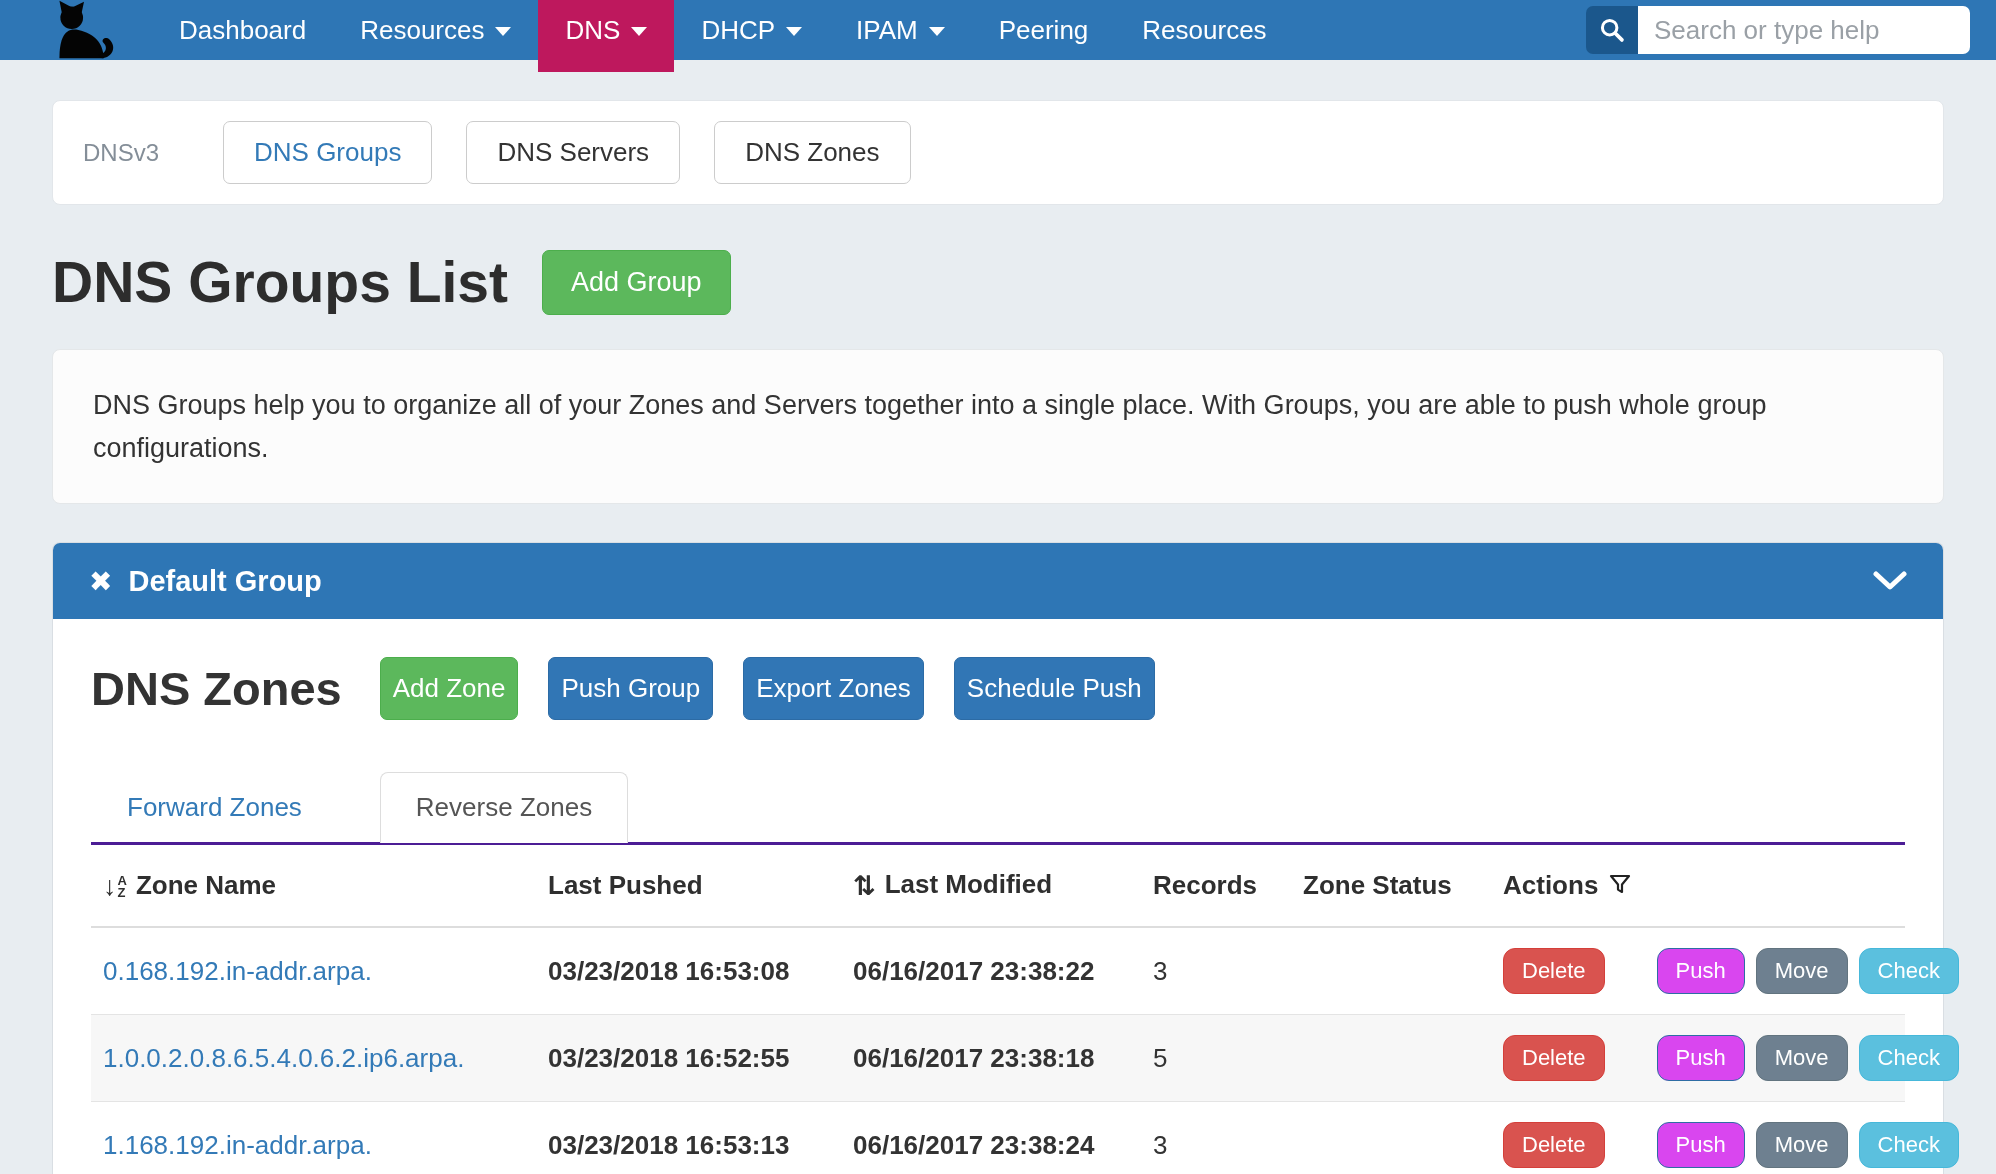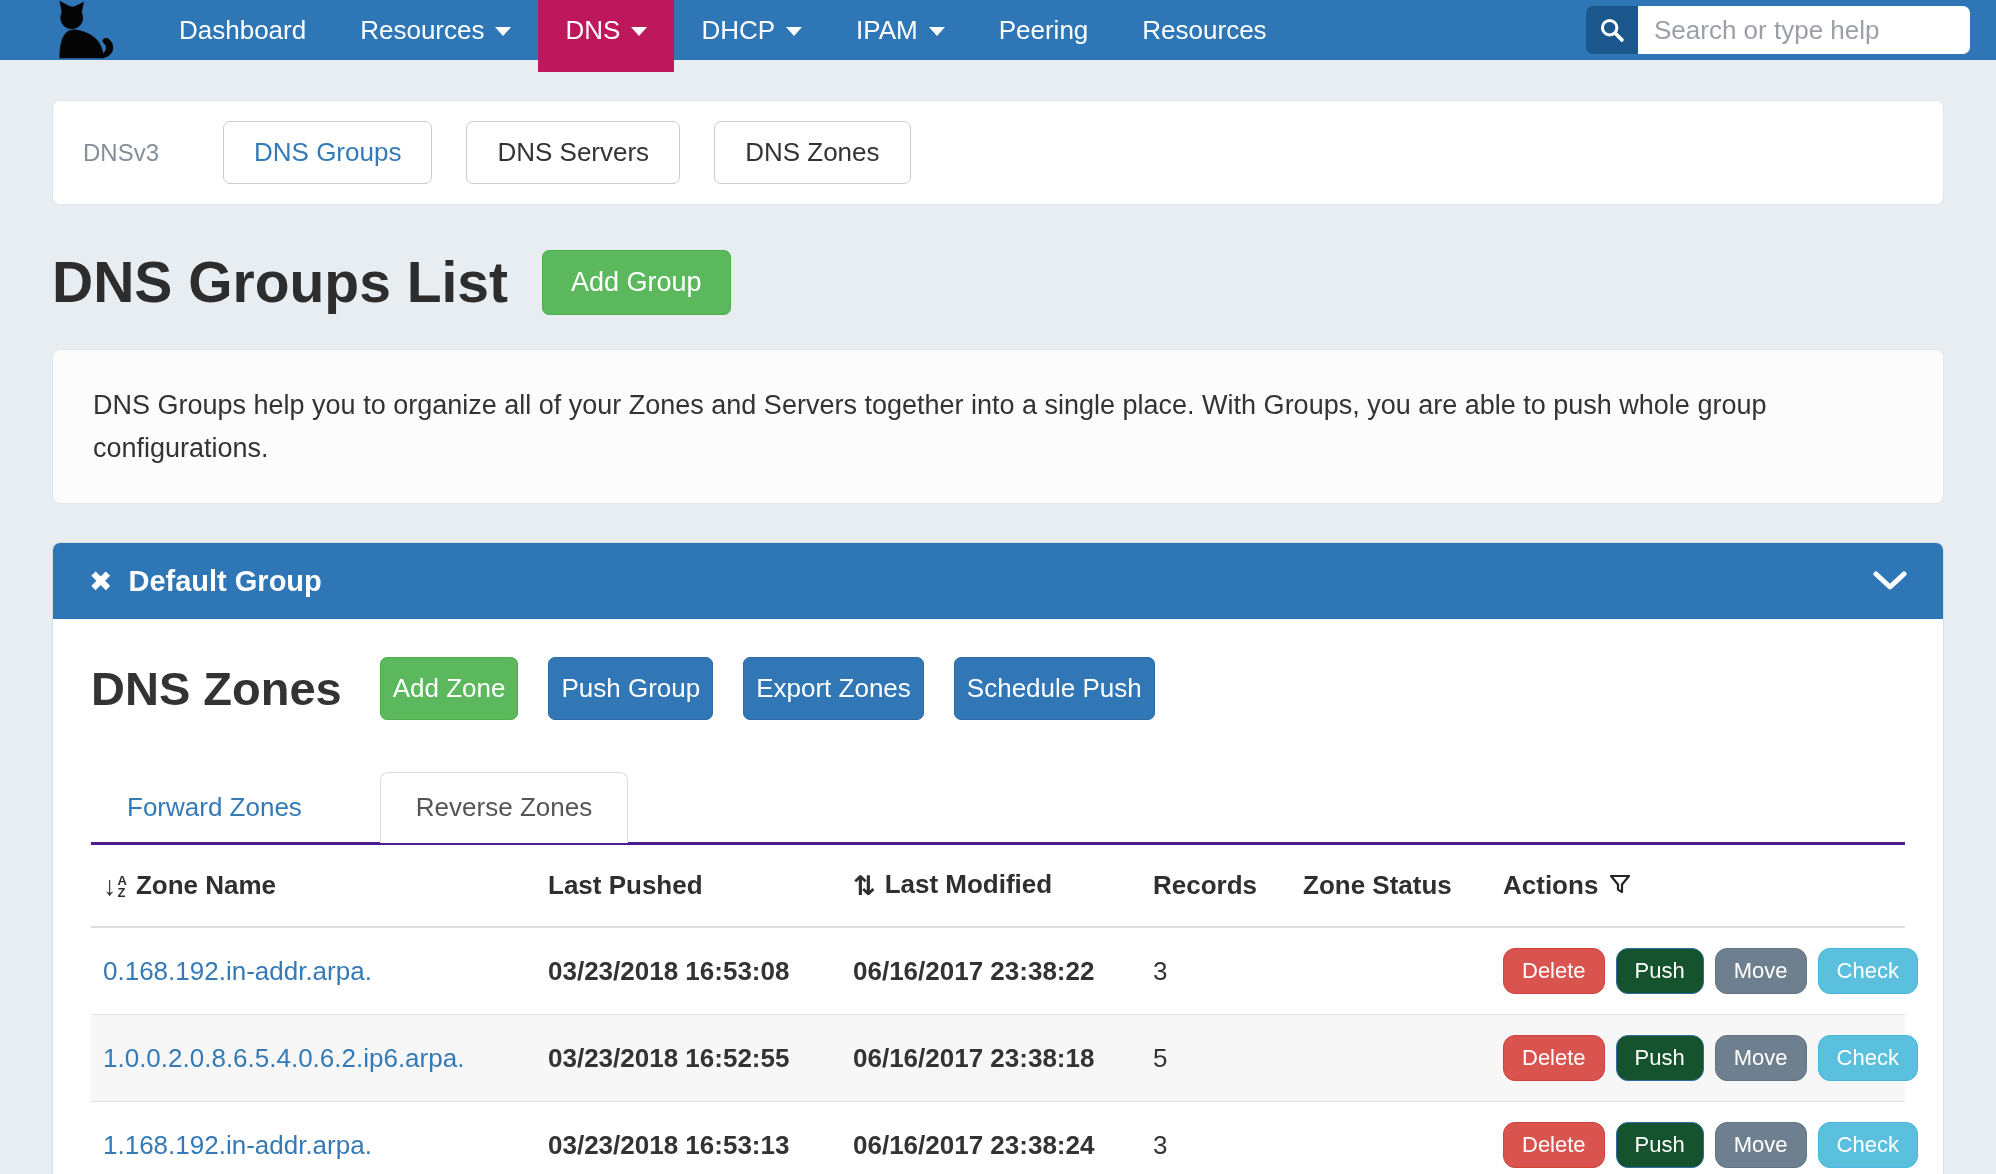--- a/index.html
+++ b/index.html
@@ -151,21 +151,21 @@
 
   .sort-alpha { display: inline-flex; align-items: center; margin-right: 9px; vertical-align: middle; }
   .sort-alpha .arr { font-size: 27px; font-weight: 700; }
   .sort-alpha .az { display: flex; flex-direction: column; font-size: 13px; line-height: 12px; font-weight: 700; margin-left: 1px; }
   .sort-ud { font-size: 27px; font-weight: 700; margin-right: 9px; vertical-align: middle; }
   .filter-icon { margin-left: 10px; vertical-align: -3px; cursor: pointer; }
 
   .actions-cell { display: flex; gap: 11px; align-items: center; }
   .btn-sm { font-size: 22px; padding: 9px 18px; border-radius: 12px; }
   .btn-red   { background: #d9534f; border: 1px solid #d43f3a; }
-  .btn-push  { background: #14532d; border: 1px solid #2e6da4; }
+  .btn-push  { background: #d946ef; border: 1px solid #2e6da4; margin-left: 41px; }
   .btn-move  { background: #6e8090; border: 1px solid #62747f; }
   .btn-check { background: #5bc0de; border: 1px solid #46b8da; }
 </style>
 </head>
 <body>
 
 <div class="navbar">
   <span class="logo">
     <svg width="68" height="62" viewBox="0 0 72 64" aria-hidden="true">
       <g fill="#040404">

